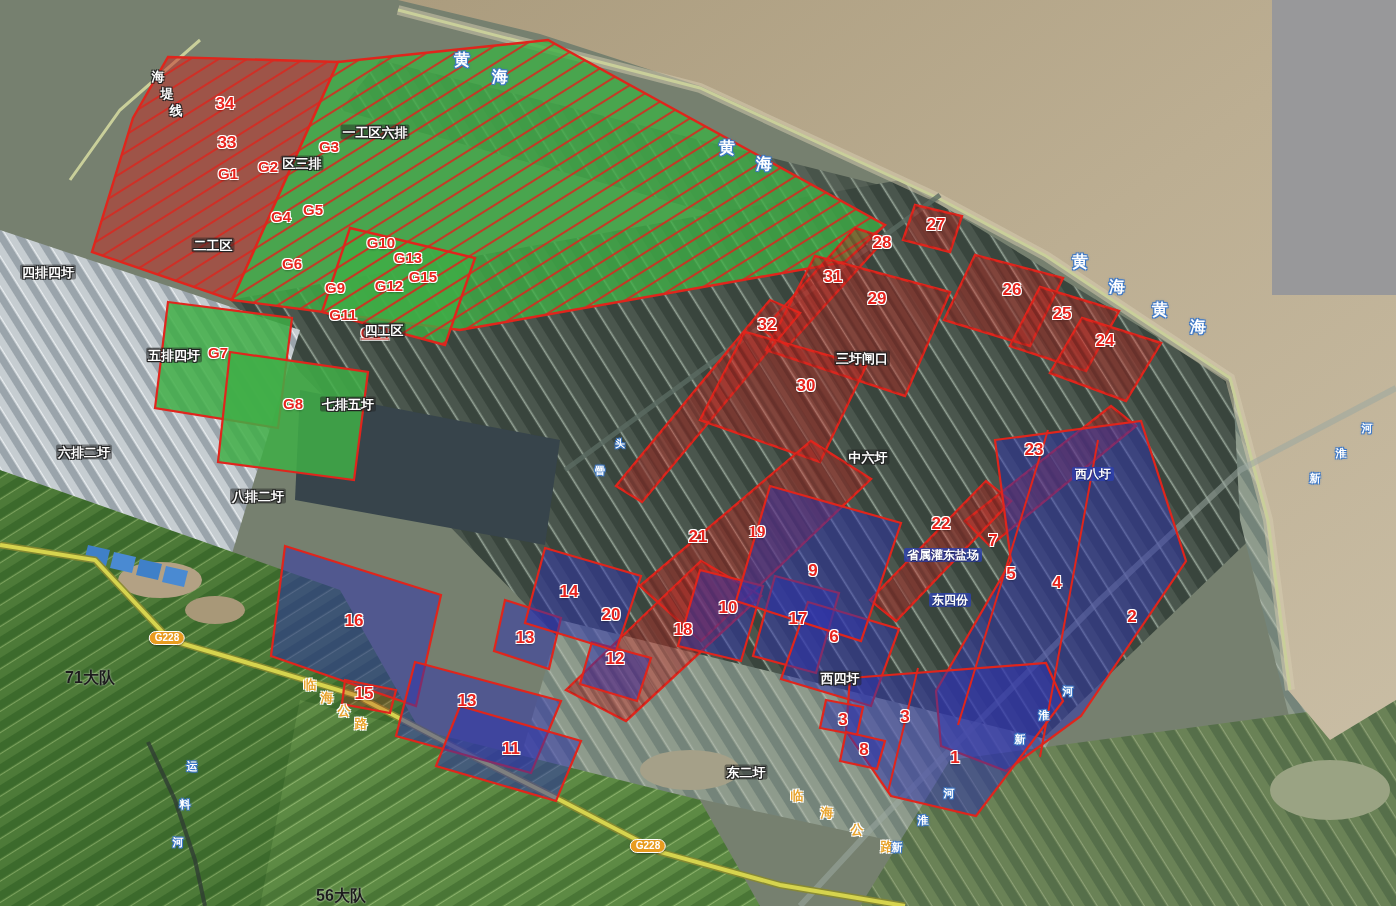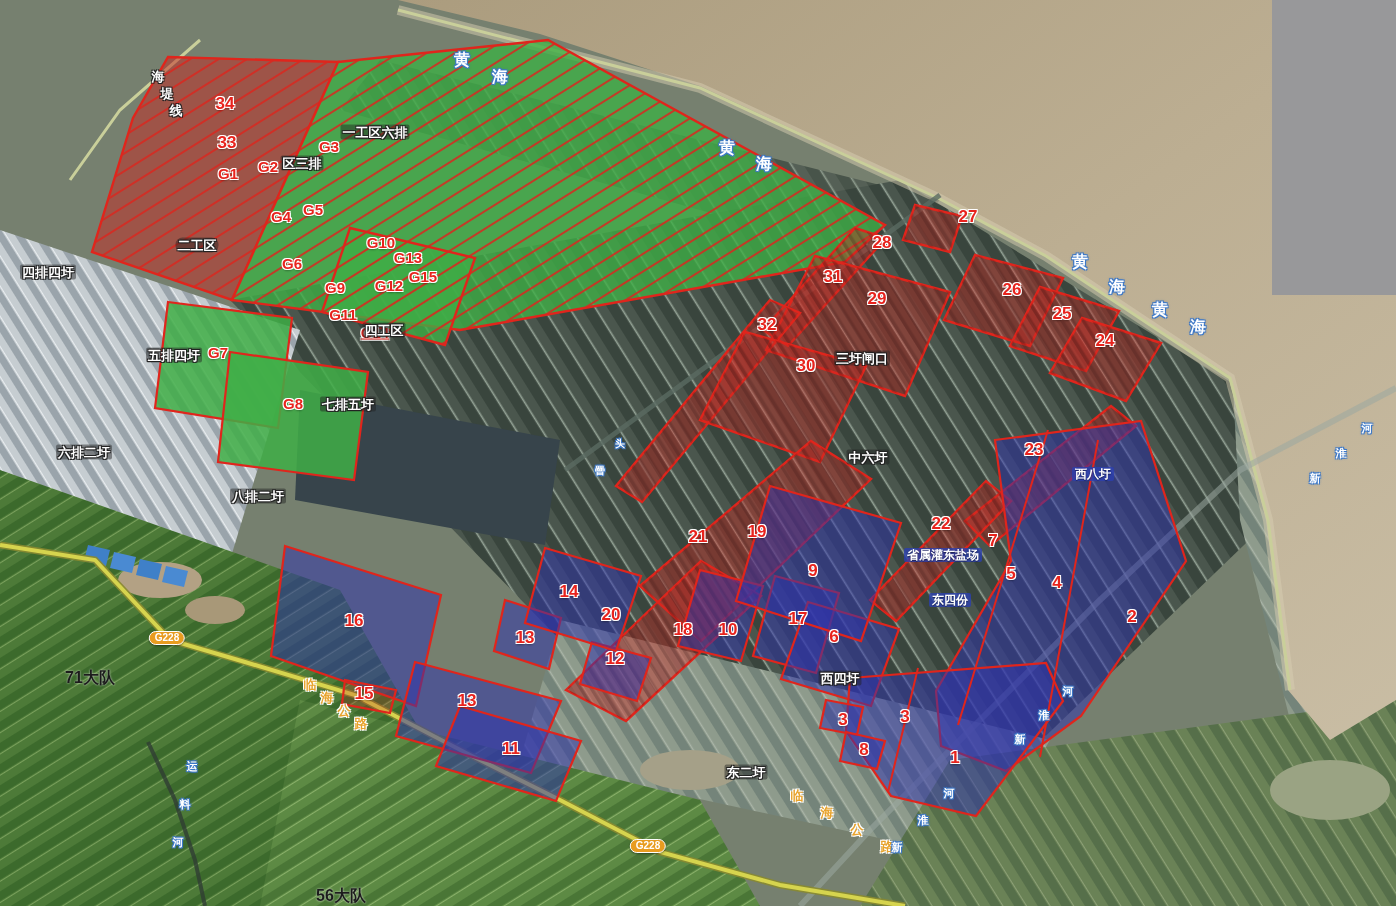--- a/index.html
+++ b/index.html
@@ -207,57 +207,57 @@
       <div class="lbl parcel-red sz15" style="left: 292px; top: 263px;">G6</div>
       <div class="lbl parcel-red sz15" style="left: 335px; top: 287px;">G9</div>
       <div class="lbl parcel-red sz15" style="left: 381px; top: 242px;">G10</div>
       <div class="lbl parcel-red sz15" style="left: 378px; top: 285px; padding-left: 22px;">G12</div>
       <div class="lbl parcel-red sz15" style="left: 408px; top: 257px;">G13</div>
       <div class="lbl parcel-red sz15" style="left: 423px; top: 276px;">G15</div>
       <div class="lbl parcel-red sz15" style="left: 343px; top: 314px;">G11</div>
       <div class="lbl parcel-red sz15" style="left: 375px; top: 332px; text-decoration: underline;">G14</div>
       <div class="lbl parcel-red sz15" style="left: 218px; top: 352px;">G7</div>
       <div class="lbl parcel-red sz15" style="left: 293px; top: 403px;">G8</div>
-      <div class="lbl parcel-red" style="left: 936px; top: 216px; margin-left: 32px;">27</div>
+      <div class="lbl parcel-red" style="left: 936px; top: 224px;">27</div>
       <div class="lbl parcel-red" style="left: 882px; top: 242px;">28</div>
       <div class="lbl parcel-red" style="left: 833px; top: 276px;">31</div>
       <div class="lbl parcel-red" style="left: 877px; top: 298px;">29</div>
       <div class="lbl parcel-red" style="left: 1012px; top: 289px;">26</div>
       <div class="lbl parcel-red" style="left: 1062px; top: 313px;">25</div>
       <div class="lbl parcel-red" style="left: 1105px; top: 340px;">24</div>
       <div class="lbl parcel-red" style="left: 767px; top: 324px;">32</div>
-      <div class="lbl parcel-red" style="left: 806px; top: 365px;">30</div>
+      <div class="lbl parcel-red" style="left: 806px; top: 385px;">30</div>
       <div class="lbl parcel-red" style="left: 1034px; top: 449px;">23</div>
       <div class="lbl parcel-red" style="left: 941px; top: 523px;">22</div>
       <div class="lbl parcel-red" style="left: 698px; top: 536px;">21</div>
-      <div class="lbl parcel-red" style="left: 757px; top: 531px;">19</div>
+      <div class="lbl parcel-red" style="left: 757px; top: 531px; font-family: Liberation Serif, serif;">19</div>
       <div class="lbl parcel-red" style="left: 683px; top: 593px; margin-top: 36px;">18</div>
       <div class="lbl parcel-red" style="left: 611px; top: 614px;">20</div>
       <div class="lbl parcel-red" style="left: 615px; top: 658px;">12</div>
       <div class="lbl parcel-red" style="left: 569px; top: 591px;">14</div>
       <div class="lbl parcel-red" style="left: 525px; top: 637px;">13</div>
       <div class="lbl parcel-red" style="left: 467px; top: 700px;">13</div>
       <div class="lbl parcel-red" style="left: 354px; top: 620px; text-align: right;">16</div>
       <div class="lbl parcel-red" style="left: 364px; top: 693px;">15</div>
       <div class="lbl parcel-red" style="left: 511px; top: 748px;">11</div>
-      <div class="lbl parcel-red" style="left: 728px; top: 629px;">10</div>
+      <div class="lbl parcel-red" style="left: 728px; top: 607px;">10</div>
       <div class="lbl parcel-red" style="left: 798px; top: 618px;">17</div>
       <div class="lbl parcel-red" style="left: 813px; top: 570px;">9</div>
       <div class="lbl parcel-red" style="left: 834px; top: 636px;">6</div>
       <div class="lbl parcel-red" style="left: 993px; top: 540px;">7</div>
       <div class="lbl parcel-red" style="left: 1011px; top: 573px;">5</div>
       <div class="lbl parcel-red" style="left: 1057px; top: 582px;">4</div>
       <div class="lbl parcel-red" style="left: 1132px; top: 616px;">2</div>
       <div class="lbl parcel-red" style="left: 843px; top: 719px;">3</div>
       <div class="lbl parcel-red" style="left: 905px; top: 716px;">3</div>
       <div class="lbl parcel-red" style="left: 864px; top: 749px;">8</div>
       <div class="lbl parcel-red" style="left: 955px; top: 757px;">1</div>
       <div class="lbl place-dark" style="left: 375px; top: 86px; margin-top: 46px;">一工区六排</div>
       <div class="lbl place-dark" style="left: 302px; top: 163px;">区三排</div>
-      <div class="lbl place-dark" style="left: 197px; top: 245px; border-radius: 7px;">二工区</div>
+      <div class="lbl place-dark" style="left: 213px; top: 245px;">二工区</div>
       <div class="lbl place-dark" style="left: 384px; top: 330px;">四工区</div>
       <div class="lbl place-dark" style="left: 48px; top: 272px;">四排四圩</div>
       <div class="lbl place-dark" style="left: 174px; top: 355px;">五排四圩</div>
       <div class="lbl place-dark" style="left: 348px; top: 404px;">七排五圩</div>
       <div class="lbl place-dark" style="left: 84px; top: 452px;">六排二圩</div>
       <div class="lbl place-dark" style="left: 258px; top: 496px;">八排二圩</div>
       <div class="lbl place-dark" style="left: 862px; top: 358px;">三圩闸口</div>
       <div class="lbl place-dark" style="left: 868px; top: 457px;">中六圩</div>
       <div class="lbl place-dark" style="left: 840px; top: 678px;">西四圩</div>
       <div class="lbl place-dark" style="left: 746px; top: 772px;">东二圩</div>

